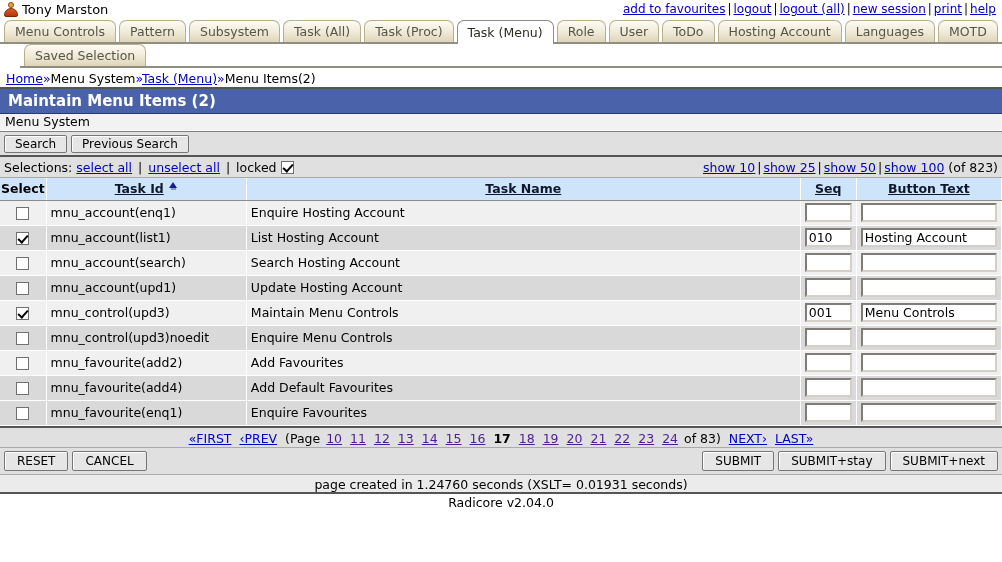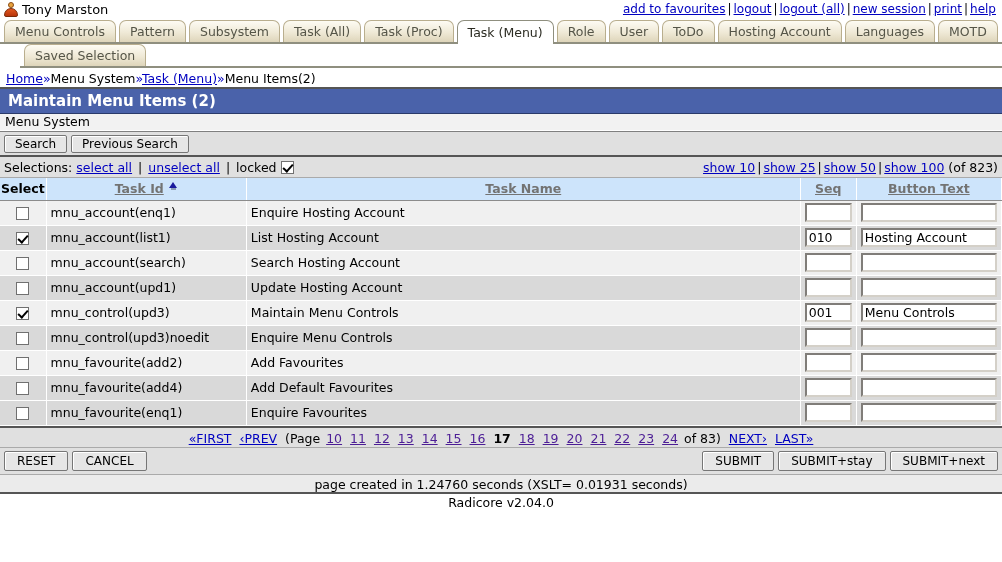--- a/index.html
+++ b/index.html
@@ -180,21 +180,21 @@
   table.grid th {
     background: #cde4fb;
     font-size: 12.5px;
     font-weight: bold;
     height: 22px;
     border-right: 1px solid #ffffff;
     border-bottom: 1px solid #8c8c8c;
     text-align: center;
     color: #000;
   }
-  table.grid th a { color: #737373; }
+  table.grid th a { color: #0f172a; }
   table.grid td {
     font-size: 12.5px;
     height: 25px;
     border-right: 1px solid #ffffff;
     border-bottom: 1px solid #ffffff;
     padding: 0 4px;
     vertical-align: middle;
   }
   tr.odd td { background: #f0f0f0; }
   tr.even td { background: #d9d9d9; }

